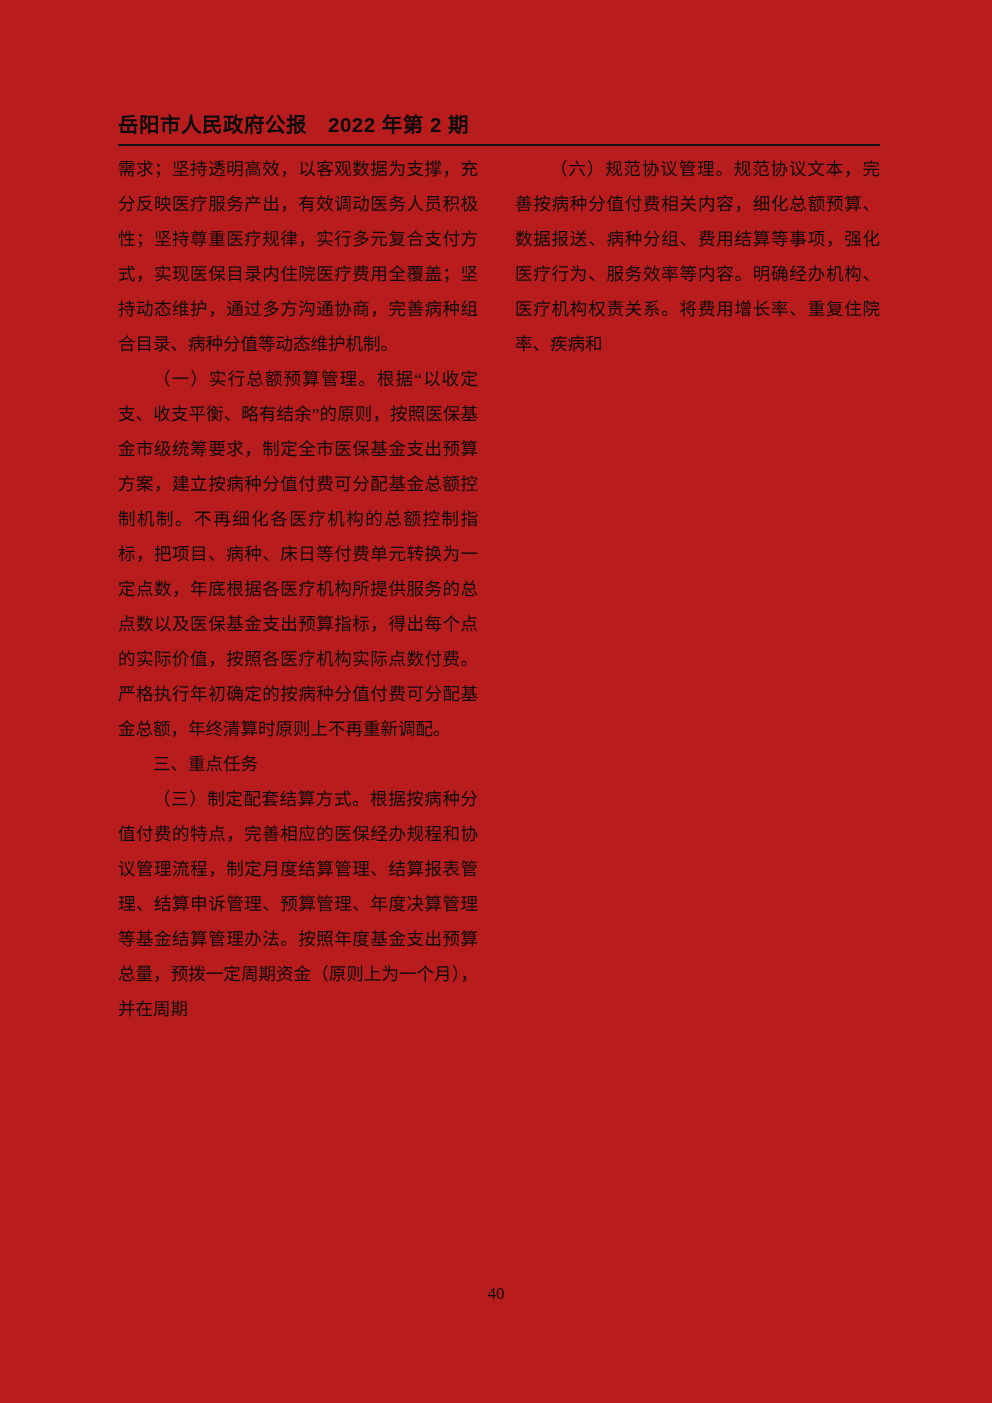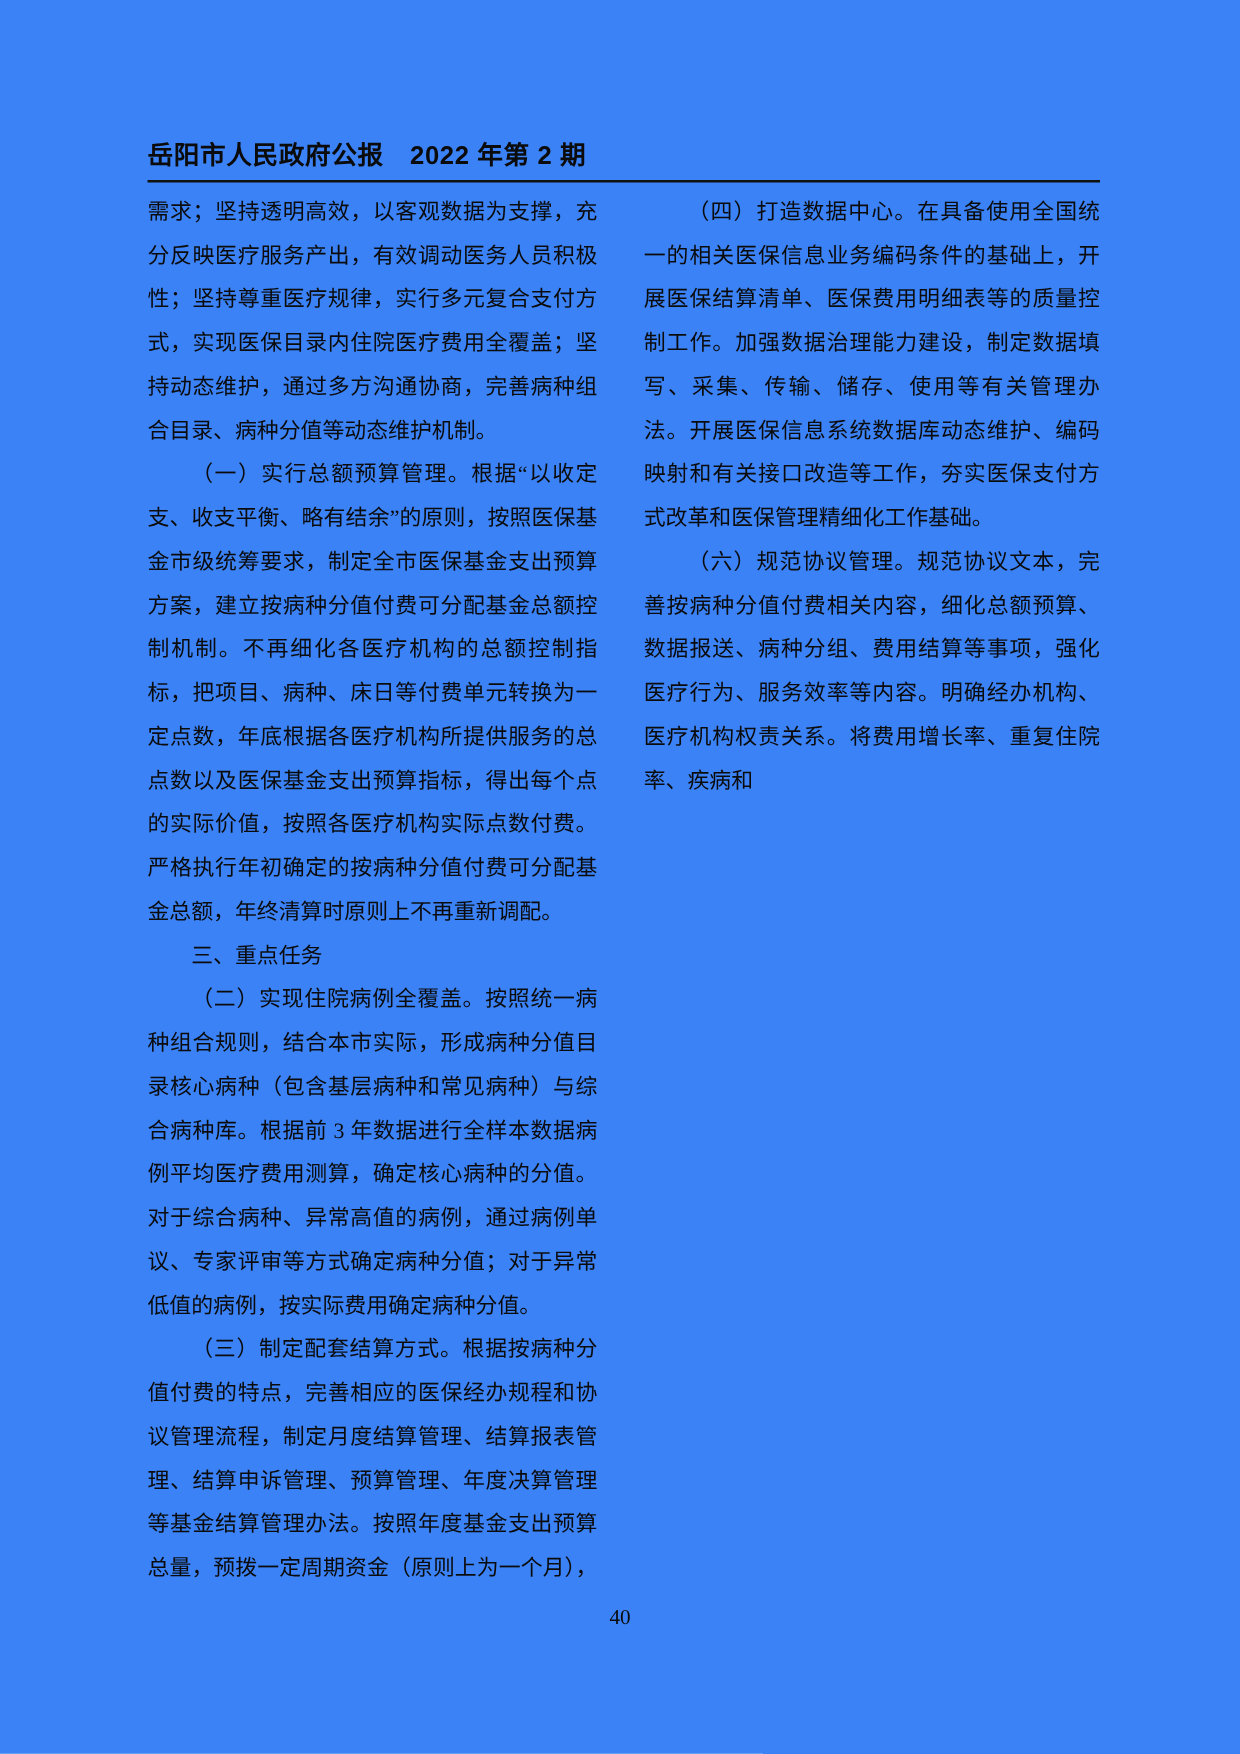--- a/index.html
+++ b/index.html
@@ -11,21 +11,21 @@
     width: 992px;
     height: 1403px;
     position: relative;
     font-family: "Liberation Serif", serif;
     color: #0b0b0b;
     overflow: hidden;
   }
   .page {
     position: absolute;
     inset: 0;
-    background: #3b82f6;
+    background: #b91c1c;
   }
   
   .page-header {
     position: absolute;
     left: 118px;
     top: 112px;
     width: 762px;
   }
   .header-text {
     font-family: "Liberation Sans", sans-serif;
@@ -93,26 +93,24 @@
     </div>
     <div class="header-rule"></div>
   </header>
 
   <main class="content">
 
     <div class="col col-left">
       <p>需求；坚持透明高效，以客观数据为支撑，充分反映医疗服务产出，有效调动医务人员积极性；坚持尊重医疗规律，实行多元复合支付方式，实现医保目录内住院医疗费用全覆盖；坚持动态维护，通过多方沟通协商，完善病种组合目录、病种分值等动态维护机制。</p>
       <p class="indent">（一）实行总额预算管理。根据“以收定支、收支平衡、略有结余”的原则，按照医保基金市级统筹要求，制定全市医保基金支出预算方案，建立按病种分值付费可分配基金总额控制机制。不再细化各医疗机构的总额控制指标，把项目、病种、床日等付费单元转换为一定点数，年底根据各医疗机构所提供服务的总点数以及医保基金支出预算指标，得出每个点的实际价值，按照各医疗机构实际点数付费。严格执行年初确定的按病种分值付费可分配基金总额，年终清算时原则上不再重新调配。</p>
       <p class="indent">三、重点任务</p>
-      <p class="indent">（二）实现住院病例全覆盖。按照统一病种组合规则，结合本市实际，形成病种分值目录核心病种（包含基层病种和常见病种）与综合病种库。根据前 3 年数据进行全样本数据病例平均医疗费用测算，确定核心病种的分值。对于综合病种、异常高值的病例，通过病例单议、专家评审等方式确定病种分值；对于异常低值的病例，按实际费用确定病种分值。</p>
       <p class="indent">（三）制定配套结算方式。根据按病种分值付费的特点，完善相应的医保经办规程和协议管理流程，制定月度结算管理、结算报表管理、结算申诉管理、预算管理、年度决算管理等基金结算管理办法。按照年度基金支出预算总量，预拨一定周期资金（原则上为一个月），并在周期</p>
     </div>
 
     <div class="col col-right">
-      <p class="indent">（四）打造数据中心。在具备使用全国统一的相关医保信息业务编码条件的基础上，开展医保结算清单、医保费用明细表等的质量控制工作。加强数据治理能力建设，制定数据填写、采集、传输、储存、使用等有关管理办法。开展医保信息系统数据库动态维护、编码映射和有关接口改造等工作，夯实医保支付方式改革和医保管理精细化工作基础。</p>
       <p class="indent">（六）规范协议管理。规范协议文本，完善按病种分值付费相关内容，细化总额预算、数据报送、病种分组、费用结算等事项，强化医疗行为、服务效率等内容。明确经办机构、医疗机构权责关系。将费用增长率、重复住院率、疾病和</p>
     </div>
 
   </main>
 
   <footer class="page-footer">
     <span>40</span>
   </footer>
 
 </div>

